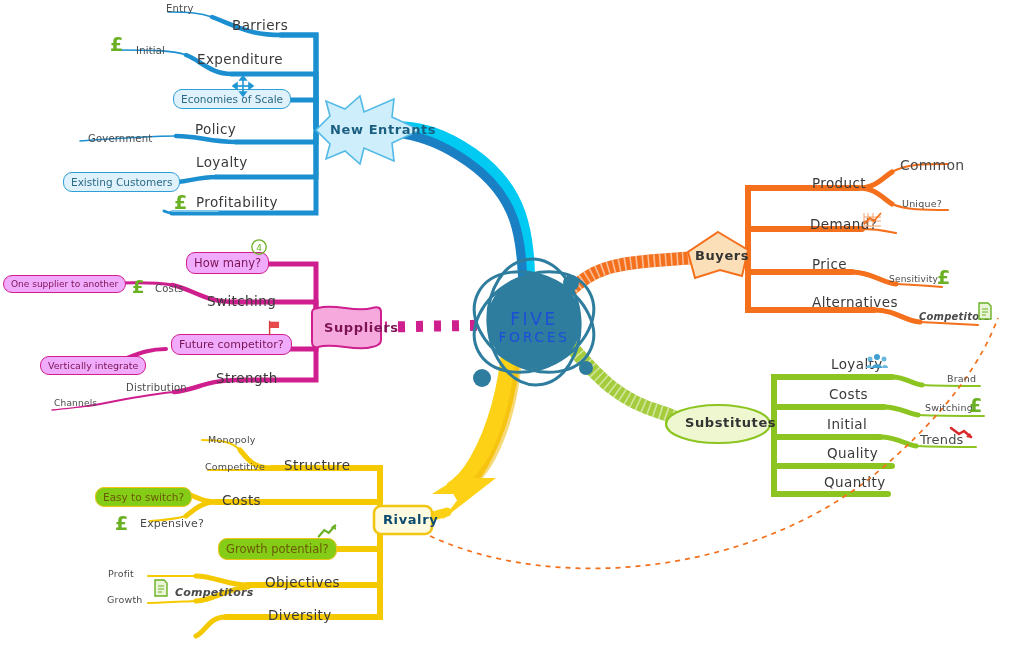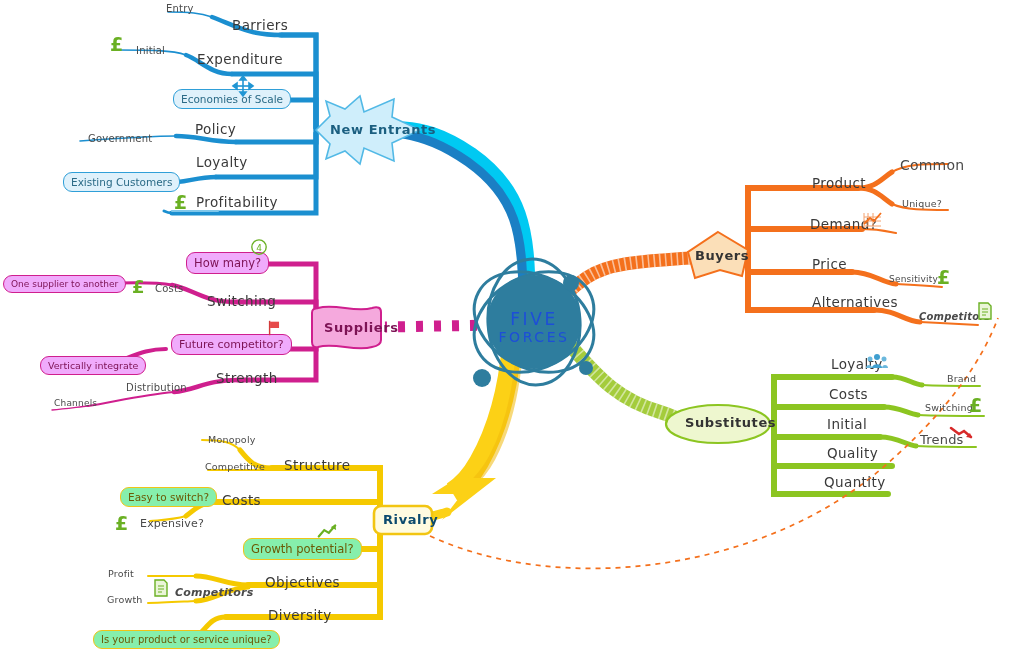--- a/index.html
+++ b/index.html
@@ -7,21 +7,21 @@
        font-family:"DejaVu Sans","Liberation Sans",sans-serif;}
   #stage{position:relative;width:1024px;height:665px;background:#ffffff;}
   svg#map{position:absolute;top:0;left:0;width:1024px;height:665px;}
   .lbl{position:absolute;white-space:nowrap;font-family:"DejaVu Sans","Liberation Sans",sans-serif;}
   
   .t1{font-size:13.5px;color:#3a3a3a;letter-spacing:.4px;}
   .t2{font-size:10px;color:#4a4a4a;letter-spacing:.2px;}
   .boxed{font-size:10.5px;color:#333;padding:3px 7px;border-radius:9px;border:1.4px solid #999;background:#fff;}
   .boxed.blue{border-color:#2f9fd8;background:#dff1fb;color:#2a6a86;}
   .boxed.pink{border-color:#cf1f8e;background:#f0abfc;color:#7d1355;}
-  .boxed.gold{border-color:#f0c417;background:#86efac;color:#6b5a05;margin-left:25px;}
+  .boxed.gold{border-color:#f0c417;background:#84cc16;color:#6b5a05;}
   .maintxt{font-weight:bold;letter-spacing:.6px;}
   .center-txt{position:absolute;text-align:center;color:#1d4ed8;
     font-family:"DejaVu Sans","Liberation Sans",sans-serif;letter-spacing:2.6px;}
   .ctr-l1{font-size:17px;}
   .ctr-l2{font-size:14px;}
   .icon{position:absolute;}
 </style>
 </head>
 <body>
 
@@ -255,21 +255,20 @@
 <svg class="icon" style="left:152px;top:578px;" width="18" height="20" viewBox="0 0 18 20">
   <path d="M3,2 L12,2 L15,5 L15,18 L3,18 Z" fill="#eaf5d8" stroke="#6ab023" stroke-width="1.4"></path>
   <line x1="6" y1="8" x2="12" y2="8" stroke="#6ab023" stroke-width="1"></line>
   <line x1="6" y1="11" x2="12" y2="11" stroke="#6ab023" stroke-width="1"></line>
   <line x1="6" y1="14" x2="10" y2="14" stroke="#6ab023" stroke-width="1"></line>
 </svg>
 <div class="lbl t2" style="left:107px;top:594px;font-size:9.5px;">Growth</div>
 <div class="lbl t2" style="left:175px;top:586px;font-size:11px;font-weight:bold;font-style:italic;">Competitors</div>
 <div class="lbl t1" style="left:265px;top:574px;">Objectives</div>
 <div class="lbl t1" style="left:268px;top:607px;text-align:center;">Diversity</div>
-<div class="lbl boxed gold" style="left:68px;top:630px;font-size:10px;">Is your product or service unique?</div>
 <div class="lbl maintxt" style="left:383px;top:512px;font-size:13px;color:#0c4a6e;">Rivalry</div>
 
 <div class="lbl t2" style="left:900px;top:157px;font-size:14px;">Common</div>
 <div class="lbl t1" style="left:812px;top:175px;">Product</div>
 <div class="lbl t2" style="left:902px;top:198px;font-size:9.5px;">Unique?</div>
 <div class="lbl t1" style="left:810px;top:216px;">Demand?</div>
 <svg class="icon" style="left:860px;top:210px;" width="24" height="20" viewBox="0 0 24 20">
   <g stroke="#f4a06c" stroke-width="1" fill="none">
     <line x1="4" y1="3" x2="4" y2="16"></line>
         <line x1="4" y1="16" x2="21" y2="16"></line>

